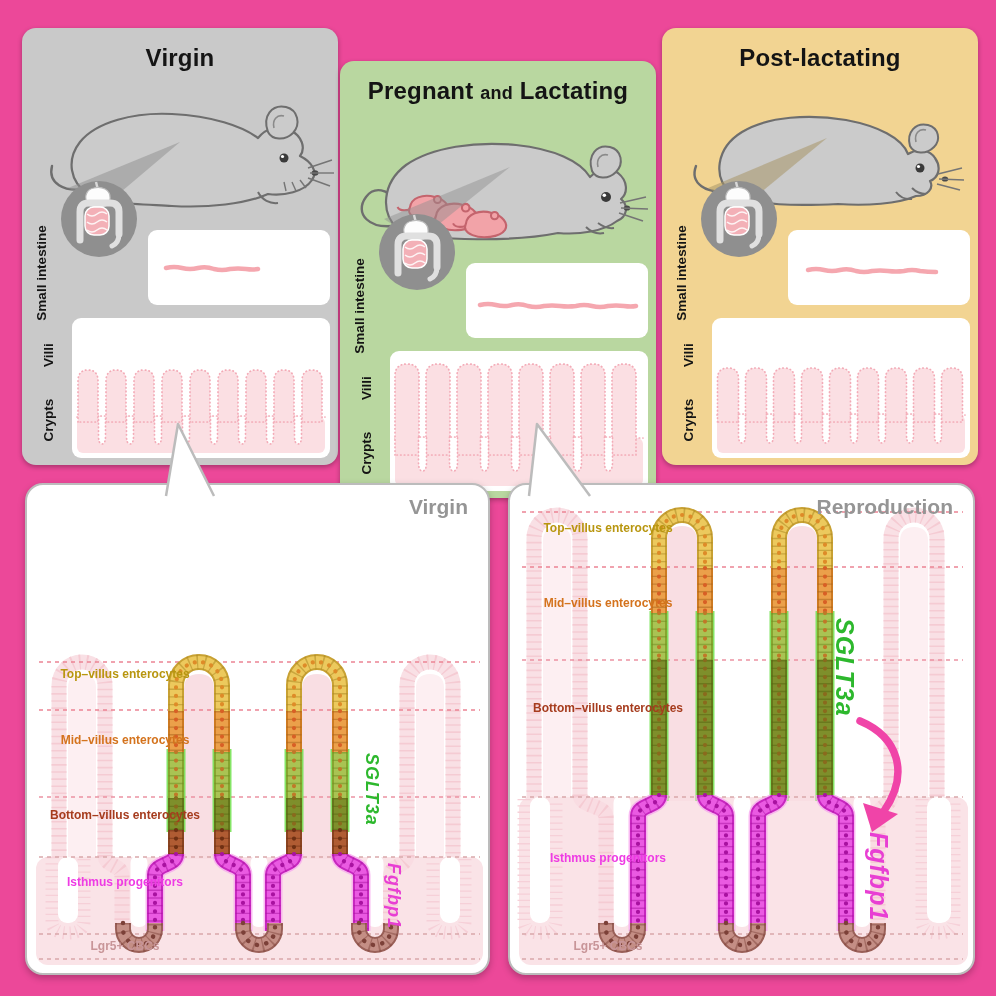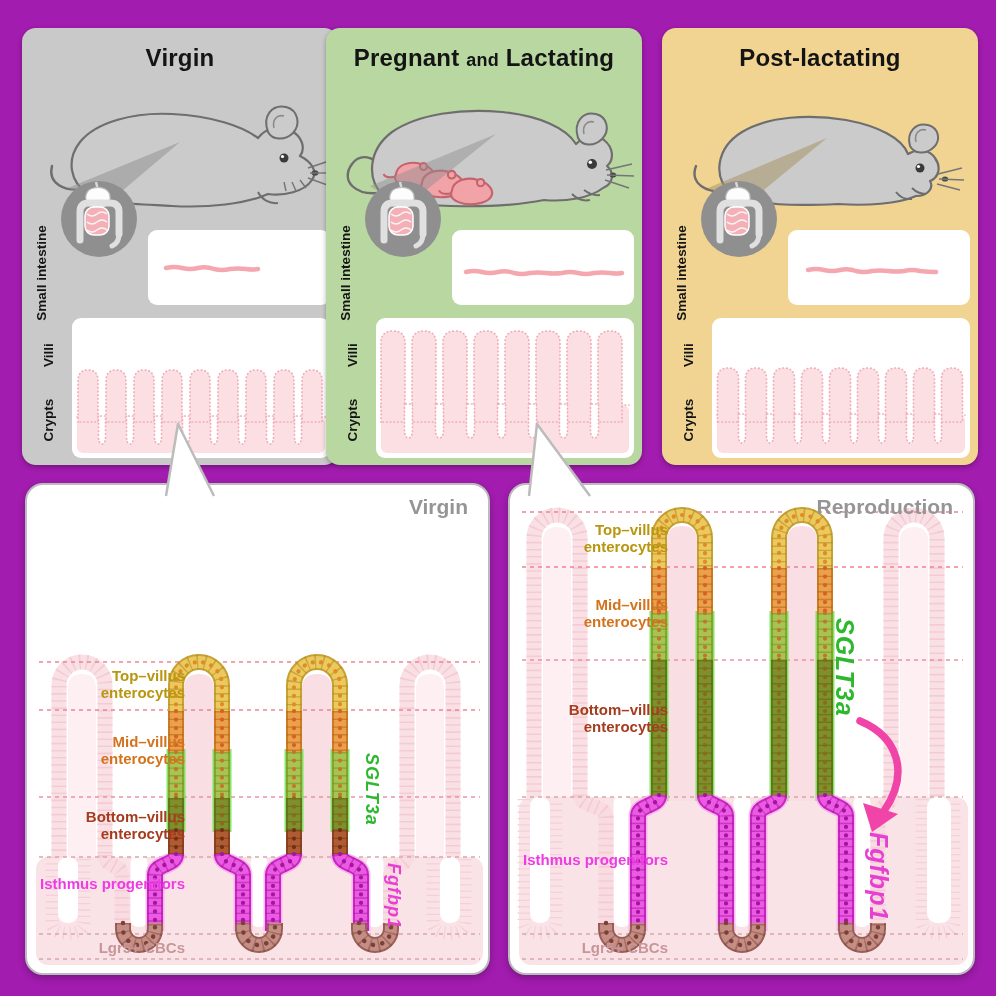--- a/index.html
+++ b/index.html
@@ -1,22 +1,22 @@
 <!DOCTYPE html>
 <html><head>
 <meta charset="utf-8">
 <style>
   html,body{margin:0;padding:0;background:#fff;font-family:"Liberation Sans",sans-serif;}
-  #stage{position:relative;width:996px;height:996px;background:#a21caf;overflow:hidden;}
+  #stage{position:relative;width:996px;height:996px;background:#ec4899;overflow:hidden;}
 
   
   .card{position:absolute;top:28px;width:316px;height:437px;border-radius:14px;
         box-shadow:0 2px 5px rgba(0,0,0,.30);}
   #card-virgin{left:22px;background:#c9c9c9;}
-  #card-pregnant{left:326px;background:#b9d7a0;}
+  #card-pregnant{left:340px;background:#b9d7a0;margin-top:33px;}
   #card-post{left:662px;background:#f2d492;}
   .card-title{position:absolute;top:16px;left:0;width:100%;text-align:center;
         font-size:24px;font-weight:bold;color:#141414;letter-spacing:.2px;}
   .card-title .conj{font-size:18px;font-weight:bold;}
   .mouse-svg{position:absolute;left:0;top:48px;}
   .inset-svg{position:absolute;left:34px;top:148px;}
   .rot-label{position:absolute;transform:rotate(-90deg);transform-origin:center;
         font-weight:bold;color:#141414;text-align:center;}
   .si-label{left:-26px;top:228px;width:110px;height:34px;font-size:13.5px;line-height:1.15;}
   .villi-label{left:-2px;top:318px;width:60px;height:18px;font-size:13.5px;}
@@ -31,22 +31,22 @@
   .vband{fill:#fbdfe3;}
   .vbandtop{fill:none;stroke:#f3abb7;stroke-width:1.7;stroke-dasharray:.5 3.2;stroke-linecap:round;}
 
   
   .panel{position:absolute;top:483px;height:492px;background:#fff;border:2.5px solid #bcbcbc;
          border-radius:18px;box-shadow:0 3px 7px rgba(0,0,0,.25);box-sizing:border-box;overflow:hidden;}
   #panel-virgin{left:25px;width:465px;}
   #panel-repro{left:508px;width:467px;}
   .corner-title{position:absolute;top:10px;right:20px;font-size:21px;font-weight:bold;color:#959595;}
   .diagram{position:absolute;left:0;top:0;}
-  .zone-label{position:absolute;left:6px;width:152px;text-align:right;font-weight:bold;
-              font-size:15px;line-height:1.13;}
+  .zone-label{position:absolute;left:22px;width:152px;text-align:center;font-weight:bold;
+              font-size:12px;line-height:1.13;}
   .zc0{color:#b8960f}.zc1{color:#d4731d}.zc2{color:#a63c1e}.zc3{color:#ee3be4}.zc4{color:#c89598}
   .it{}
   .gene-label{position:absolute;writing-mode:vertical-rl;font-style:italic;font-weight:bold;
               text-align:center;letter-spacing:1px;}
   .gene-green{color:#2db82d}.gene-magenta{color:#e83fd3}
 
   #tails{position:absolute;left:0;top:0;pointer-events:none;}
 </style>
 </head>
 <body>

